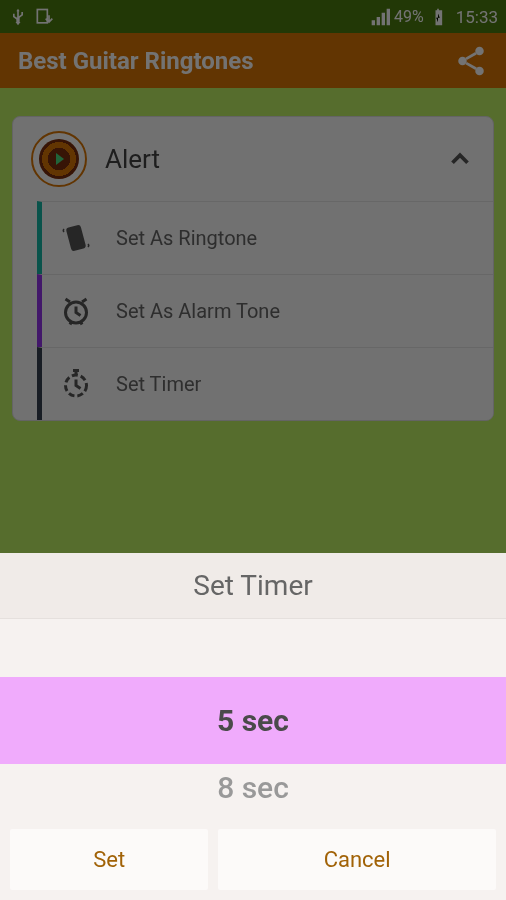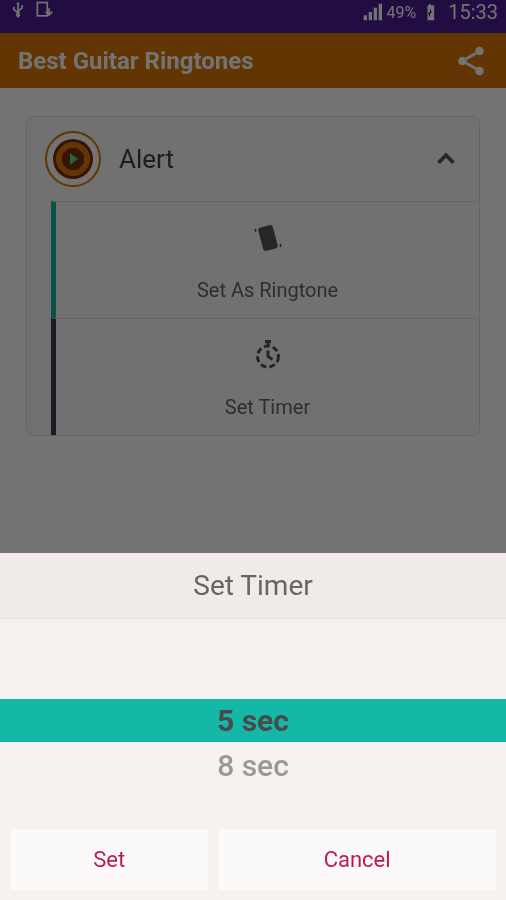--- a/index.html
+++ b/index.html
@@ -1,59 +1,59 @@
 <!DOCTYPE html>
 <html><head>
 <meta charset="utf-8">
 <style>
 * { margin: 0; padding: 0; box-sizing: border-box; font-family: Roboto, Arial, sans-serif; }
 body { width: 506px; height: 900px; overflow: hidden; background: #e8e8e8; position: relative; }
 
 
-.status-bar { height: 33px; background: #4c1d95; color: #fff; display: flex; align-items: flex-start; padding: 0 8px; font-size: 18px; }
+.status-bar { height: 33px; background: #4d7c0f; color: #fff; display: flex; align-items: center; padding: 0 8px; font-size: 18px; }
 .status-left { display: flex; gap: 6px; align-items: center; }
 .status-right { margin-left: auto; display: flex; gap: 4px; align-items: center; }
 .status-icon { width: 20px; height: 20px; }
 
 
 .action-bar { height: 55px; background: #d97706; display: flex; align-items: center; padding: 0 18px; }
 .action-title { color: #fff; font-size: 24px; font-weight: 700; }
 .share-btn { margin-left: auto; }
 
 
-.content { padding: 28px 26px; background: #ffffff; height: calc(100% - 88px); }
+.content { padding: 28px 12px; background: #bef264; height: calc(100% - 88px); }
 .card { background: #fafafa; border-radius: 8px; border: 1px solid #ddd; overflow: hidden; }
 .alert-header { display: flex; align-items: center; padding: 14px 18px; gap: 18px; }
 .play-badge { width: 56px; height: 56px; border-radius: 50%; border: 2px solid #d97706; display: flex; align-items: center; justify-content: center; background: #fff; position: relative; }
 .play-inner { width: 40px; height: 40px; border-radius: 50%; background: radial-gradient(circle at center, #7a2e0e 0%, #7a2e0e 40%, #d97706 40%, #d97706 60%, #7a2e0e 60%); display: flex; align-items: center; justify-content: center; }
 .play-triangle { width: 0; height: 0; border-left: 8px solid #4ade80; border-top: 6px solid transparent; border-bottom: 6px solid transparent; margin-left: 2px; }
 .alert-title { font-size: 26px; color: #444; }
 .chevron { margin-left: auto; }
 
 .option-list { border-left: 4px solid transparent; margin-left: 20px; }
-.option-item { display: flex; align-items: center; gap: 20px; padding: 16px 14px; border-top: 1px solid #e5e5e5; background: #fafafa; border-left: 5px solid; flex-direction: column; }
+.option-item { display: flex; align-items: center; gap: 20px; padding: 16px 14px; border-top: 1px solid #e5e5e5; background: #fafafa; border-left: 5px solid; }
 .option-item.c1 { border-left-color: #14b8a6; }
 .option-item.c2 { border-left-color: #3b82f6; }
 .option-item.c3 { border-left-color: #9333ea; }
 .option-item.c4 { border-left-color: #374151; }
 .option-icon { width: 40px; height: 40px; display: flex; align-items: center; justify-content: center; color: #555; }
 .option-label { font-size: 20px; color: #666; }
 
 
 .dim { position: absolute; inset: 0; background: rgba(0,0,0,0.55); }
 
 
 .dialog { position: absolute; left: 0; right: 0; bottom: 0; background: #f6f2f0; }
 .dialog-title { text-align: center; font-size: 28px; color: #666; padding: 16px 0; border-bottom: 1px solid #e5e0dd; background: #f0ebe8; }
 .picker { height: 200px; display: flex; flex-direction: column; justify-content: center; align-items: center; position: relative; overflow: hidden; }
 .picker-row { font-size: 30px; color: #999; padding: 6px 0; width: 100%; text-align: center; font-weight: 500; }
-.picker-row.selected { background: #14b8a6; color: #4a4a4a; font-weight: 700; padding: 4px 0; }
+.picker-row.selected { background: #f0abfc; color: #4a4a4a; font-weight: 700; padding: 26px 0; }
 .picker-row.faded { color: #ccc; }
 .dialog-actions { display: flex; gap: 10px; padding: 10px; }
-.dialog-btn { flex: 1; background: #fcfaf9; border: none; padding: 18px 0; font-size: 22px; color: #be185d; border-radius: 2px; }
+.dialog-btn { flex: 1; background: #fcfaf9; border: none; padding: 18px 0; font-size: 22px; color: #a16207; border-radius: 2px; }
 .dialog-btn.primary { flex: 1.4; text-align: center; }
 
 svg { display: block; }
 </style>
 </head>
 <body>
 
 <div class="status-bar">
   <div class="status-left">
     <svg class="status-icon" viewBox="0 0 24 24" fill="#fff">
@@ -66,21 +66,21 @@
   </div>
   <div class="status-right">
     <svg class="status-icon" viewBox="0 0 24 24" fill="#fff">
         <path d="M2 22h4v-6H2zM8 22h4V12H8zM14 22h4V7h-4zM20 22h4V2h-4z"></path>
       </svg>
     <span style="font-size:16px;">49%</span>
     <svg class="status-icon" viewBox="0 0 24 24" fill="#fff">
         <path d="M15 4h-2V2h-2v2H9v18h8V4zM12 18l-2-5h2V8l2 5h-2z" fill="#fff"></path>
         <path d="M12 18l-2-5h2V8l2 5h-2z" fill="#000"></path>
       </svg>
-    <span style="font-size:20px; margin-left:4px;">15:33</span>
+    <span style="font-size:17px; margin-left:4px;">15:33</span>
   </div>
 </div>
 
 <div class="action-bar">
   <span class="action-title">Best Guitar Ringtones</span>
   <span class="share-btn">
     <svg width="34" height="34" viewBox="0 0 24 24" fill="#fff">
         <circle cx="18" cy="5" r="3"></circle>
         <circle cx="6" cy="12" r="3"></circle>
         <circle cx="18" cy="19" r="3"></circle>
@@ -107,20 +107,29 @@
     <div class="option-list">
       <div class="option-item c1">
         <span class="option-icon">
           <svg width="36" height="36" viewBox="0 0 24 24" fill="#555">
               <rect x="7" y="4" width="10" height="16" rx="2" transform="rotate(-15 12 12)"></rect>
               <path d="M4 6q-1 1 0 2M20 16q1 1 0 2" stroke="#555" fill="none"></path>
             </svg>
         </span>
         <span class="option-label">Set As Ringtone</span>
       </div>
+      <div class="option-item c3">
+        <span class="option-icon">
+          <svg width="36" height="36" viewBox="0 0 24 24" fill="none" stroke="#555" stroke-width="2">
+              <circle cx="12" cy="13" r="7"></circle>
+              <path d="M12 9v4l3 2M5 4l3 2M19 4l-3 2M8 21l1-2M16 21l-1-2"></path>
+            </svg>
+        </span>
+        <span class="option-label">Set As Alarm Tone</span>
+      </div>
       <div class="option-item c4">
         <span class="option-icon">
           <svg width="36" height="36" viewBox="0 0 24 24" fill="none" stroke="#555" stroke-width="2">
               <circle cx="12" cy="13" r="7" stroke-dasharray="4 2"></circle>
               <path d="M12 9v4l3 2M10 3h4M12 3v3"></path>
             </svg>
         </span>
         <span class="option-label">Set Timer</span>
       </div>
     </div>

